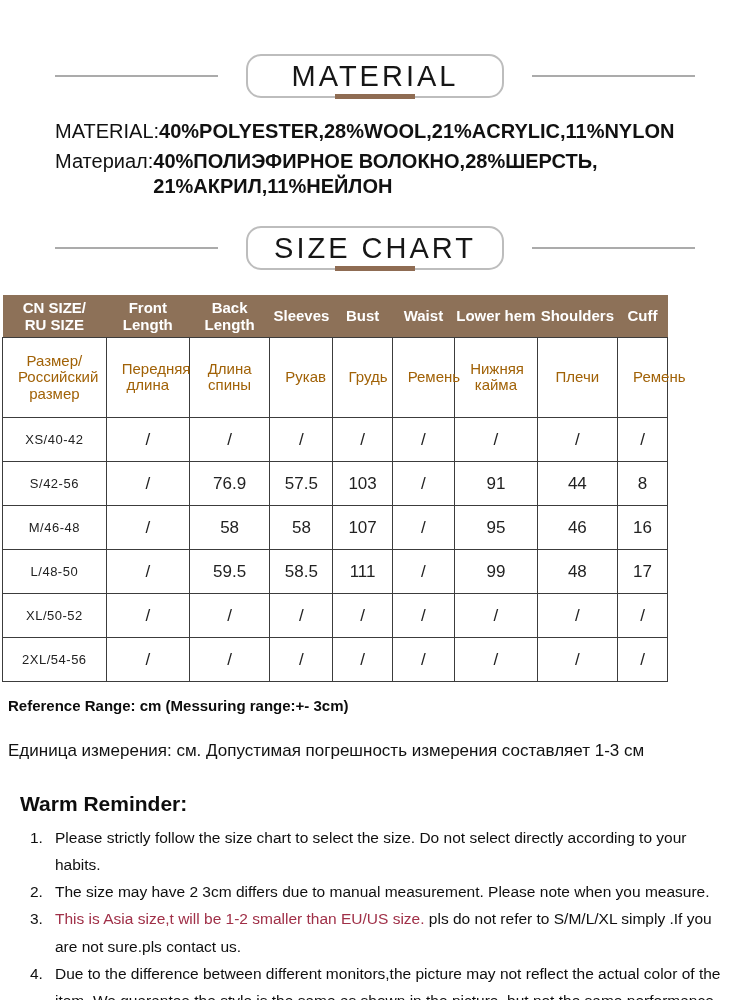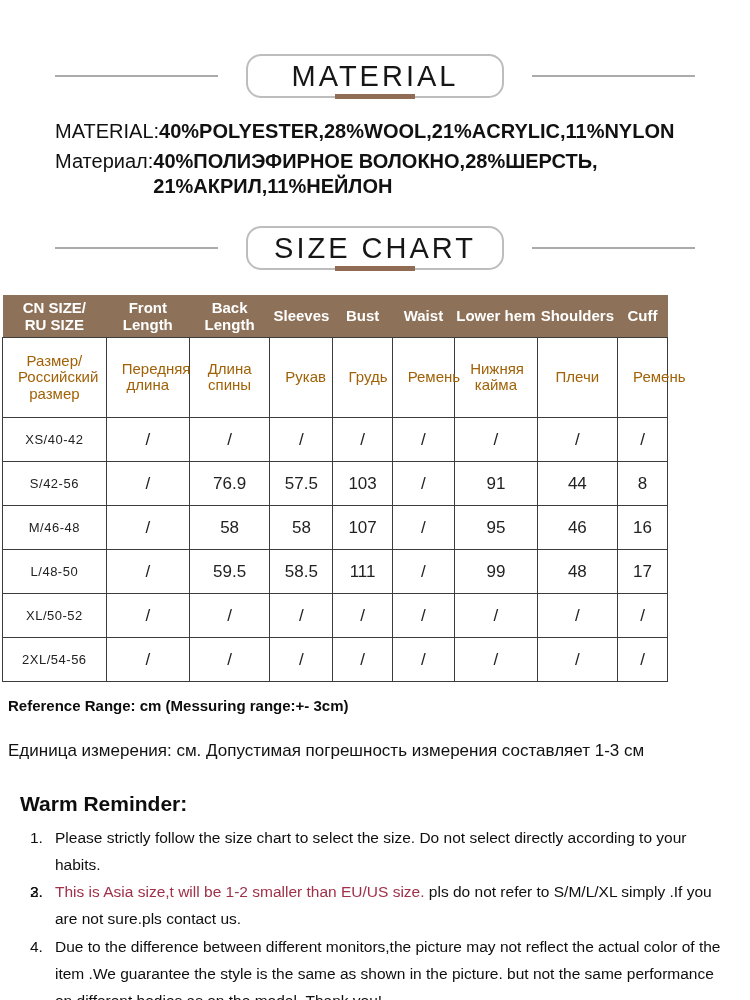--- a/index.html
+++ b/index.html
@@ -210,21 +210,21 @@
     <div class="ref-ru">Единица измерения: см. Допустимая погрешность измерения составляет 1-3 см</div>
   </div>
 
   <div class="reminder">
     <div class="reminder-title">Warm Reminder:</div>
     <div class="notes">
       <div class="note">
         <span class="note-num">1.</span><span>Please strictly follow the size chart to select the size. Do not select directly according to your habits.</span>
       </div>
       <div class="note">
-        <span class="note-num">2.</span>
+        <span class="note-num">2.</span><span>The size may have 2 3cm differs due to manual measurement. Please note when you measure.</span>
       </div>
       <div class="note">
         <span class="note-num">3.</span><span class="red">This is Asia size,t will be 1-2 smaller than EU/US size.</span><span> pls do not refer to S/M/L/XL simply .If you are not sure.pls contact us.</span>
       </div>
       <div class="note">
         <span class="note-num">4.</span><span>Due to the difference between different monitors,the picture may not reflect the actual color of the item .We guarantee the style is the same as shown in the picture. but not the same performance on different bodies as on the model .Thank you!</span>
       </div>
     </div>
   </div>
 

